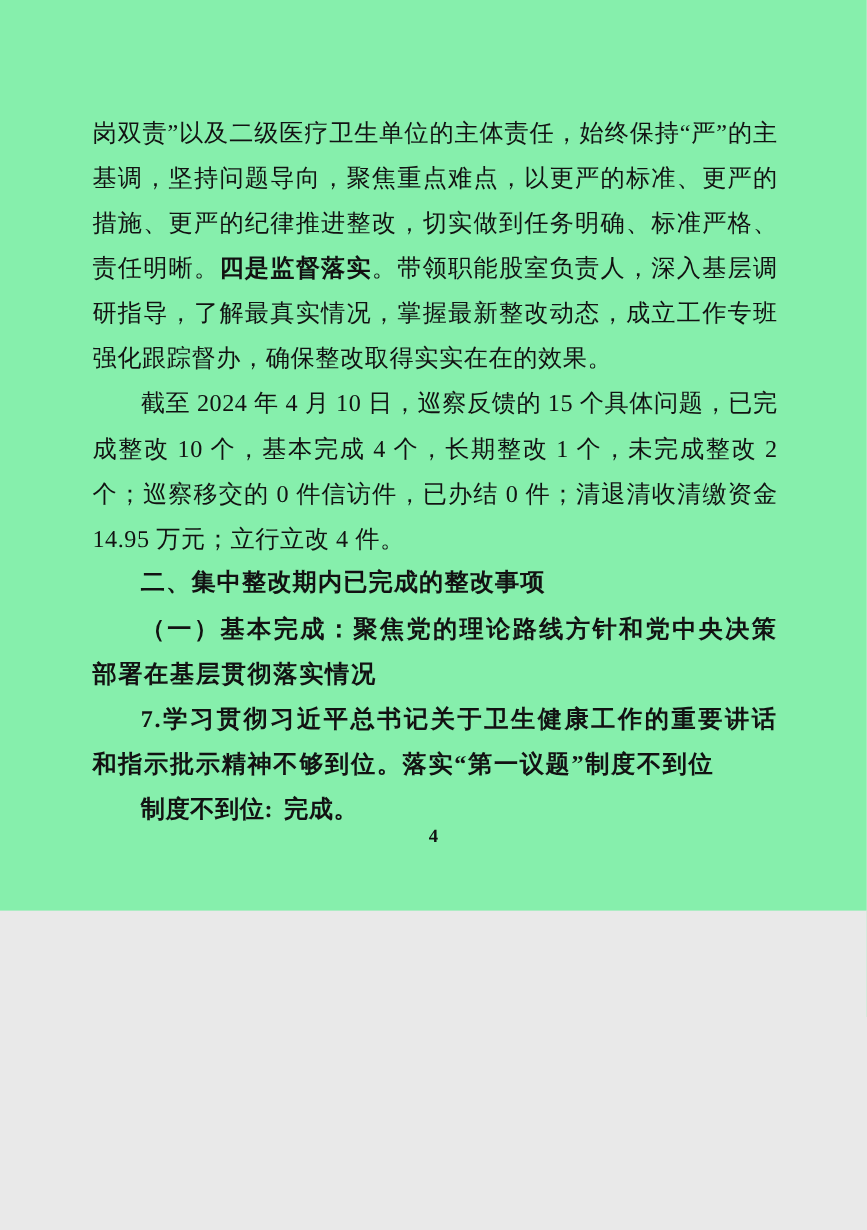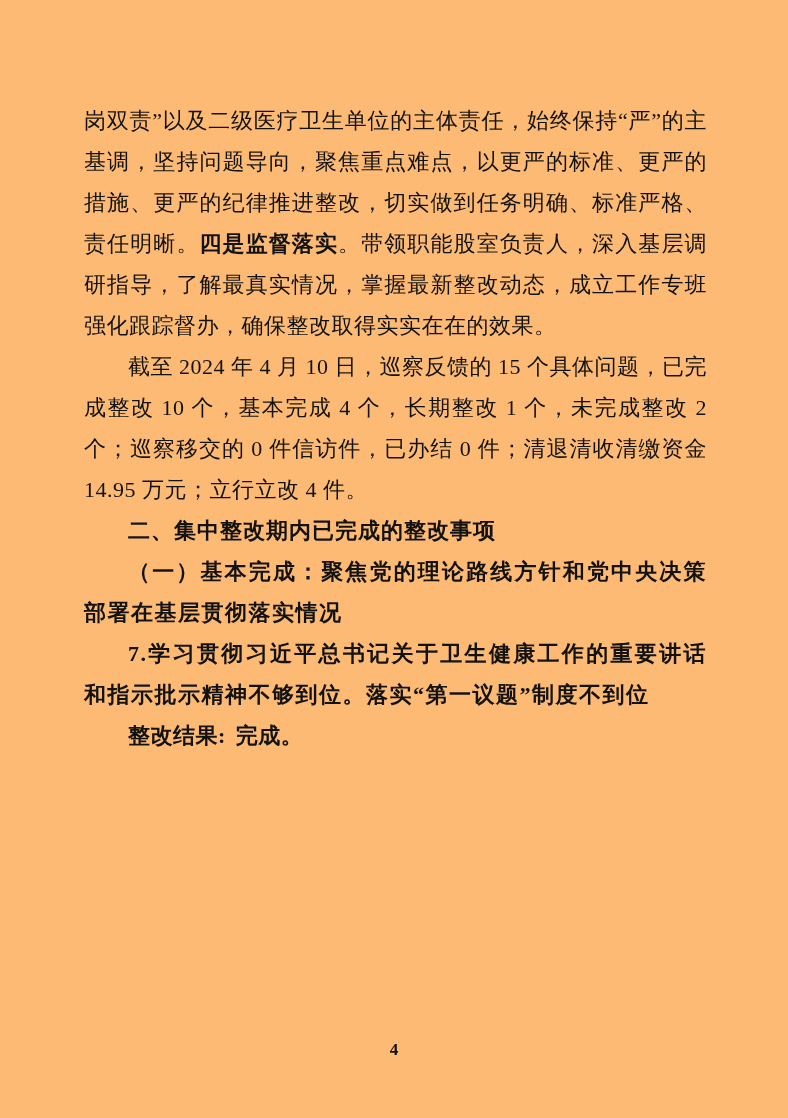--- a/index.html
+++ b/index.html
@@ -1,42 +1,42 @@
 <!DOCTYPE html>
 <html><head>
 <meta charset="utf-8">
 <style>
   * { margin: 0; padding: 0; box-sizing: border-box; }
   html, body { background: #e9e9e9; }
   .page {
     position: relative;
     width: 788px;
-    height: 1118px;
+    height: 828px;
     margin: 0 auto;
-    background: #fdba74;
+    background: #86efac;
     overflow: hidden;
     color: #121212;
   }
   .content {
     position: absolute;
     left: 84px;
     top: 100px;
     width: 623px;
     font-family: "Liberation Serif", "DejaVu Serif", serif;
     font-size: 22px;
     line-height: 41px;
     text-align: justify;
     text-justify: inter-character;
     letter-spacing: 0.5px;
   }
   .content p { margin: 0; }
   .indent { text-indent: 2em; }
   .bold-inline { font-weight: bold; }
   .heading-1 {
-    font-family: Liberation Sans, sans-serif;
+    font-family: Liberation Mono, monospace;
     font-weight: 600;
     letter-spacing: 1px;
   }
   .heading-2, .heading-3 {
     font-weight: bold;
     letter-spacing: 1.5px;
   }
   .result-line, .situation-label { font-weight: bold; }
   .label-gap { margin-right: 0.45em; }
   .page-number {
@@ -60,19 +60,19 @@
     <p class="body-paragraph"><span>岗双责”以及二级医疗卫生单位的主体责任，始终保持“严”的主基调，坚持问题导向，聚焦重点难点，以更严的标准、更严的措施、更严的纪律推进整改，切实做到任务明确、标准严格、责任明晰。</span><span class="bold-inline">四是监督落实</span><span>。带领职能股室负责人，深入基层调研指导，了解最真实情况，掌握最新整改动态，成立工作专班强化跟踪督办，确保整改取得实实在在的效果。</span></p>
 
     <p class="body-paragraph indent">截至 2024 年 4 月 10 日，巡察反馈的 15 个具体问题，已完成整改 10 个，基本完成 4 个，长期整改 1 个，未完成整改 2 个；巡察移交的 0 件信访件，已办结 0 件；清退清收清缴资金 14.95 万元；立行立改 4 件。</p>
 
     <p class="heading-1 indent">二、集中整改期内已完成的整改事项</p>
 
     <p class="heading-2 indent">（一）基本完成：聚焦党的理论路线方针和党中央决策部署在基层贯彻落实情况</p>
 
     <p class="heading-3 indent">7.学习贯彻习近平总书记关于卫生健康工作的重要讲话和指示批示精神不够到位。落实“第一议题”制度不到位</p>
 
-    <p class="result-line indent"><span class="label-gap">整改结果:</span><span>完成。</span></p>
+    <p class="result-line indent"><span class="label-gap">制度不到位:</span><span>完成。</span></p>
 
 
   </div>
 
   <div class="page-number">4</div>
 </div>
 
 </body></html>

